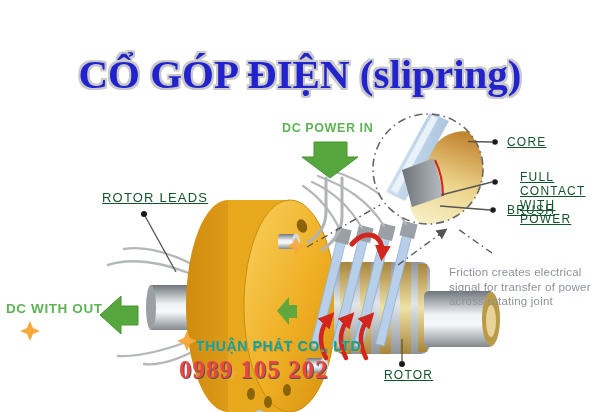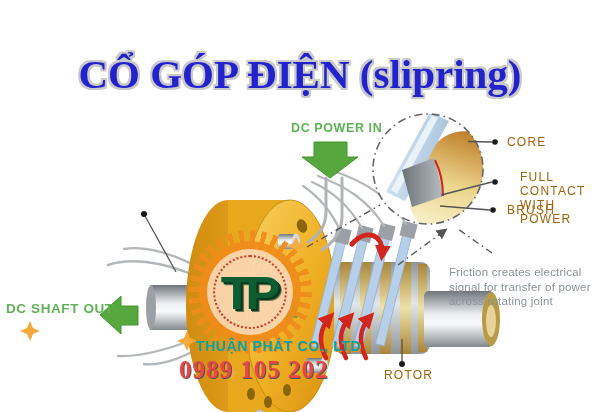--- a/index.html
+++ b/index.html
@@ -6,21 +6,21 @@
   #canvas{position:relative;width:592px;height:412px;background:#ffffff;overflow:hidden;
           font-family:"Liberation Sans",sans-serif;margin-top:44px;}
   .abs{position:absolute;}
   
   .title{top:6px;left:0;width:600px;text-align:center;
          font-family:"Liberation Serif",serif;font-weight:bold;font-size:41px;
          color:#2323cd;letter-spacing:0px;
          text-shadow:-2px -2px 0 #c9c9c9,2px -2px 0 #c9c9c9,-2px 2px 0 #c9c9c9,2px 2px 0 #c9c9c9,
                      0 2px 0 #c9c9c9,0 -2px 0 #c9c9c9,2px 0 0 #c9c9c9,-2px 0 0 #c9c9c9;}
   
-  .lbl{color:#a16207;font-size:12px;letter-spacing:1.2px;font-weight:500;}
+  .lbl{color:#14532d;font-size:12px;letter-spacing:1.2px;font-weight:500;text-decoration:underline;}
   .green-lbl{color:#5fb356;font-size:12.5px;letter-spacing:0.6px;font-weight:600;}
   .note{color:#8b9299;font-size:11.5px;line-height:14.5px;letter-spacing:0.2px;}
   
   .tp-logo{left:188px;top:186px;width:124px;height:124px;}
   .tp-spikes{position:absolute;inset:0;border-radius:50%;
      background:repeating-conic-gradient(#ef8c1a 0deg 5deg, rgba(239,140,26,0) 5deg 11.25deg);
      opacity:.95;}
   .tp-ring{position:absolute;inset:11px;border-radius:50%;background:rgba(239,140,26,0.92);}
   .tp-inner{position:absolute;inset:19px;border-radius:50%;background:rgba(255,255,255,0.62);}
   .tp-dotted{position:absolute;inset:25px;border-radius:50%;border:2px dotted #d03a2a;}
@@ -219,45 +219,39 @@
       <circle cx="144" cy="170" r="3"></circle>
       <circle cx="402" cy="320" r="3"></circle>
     </g>
 
     <polygon points="314,98 347,98 347,113 358,113 330,134 302,113 314,113" fill="#55a73e" stroke="#47942f" stroke-width="1"></polygon>
     <polygon points="100,271 121,252 121,262 138,262 138,281 121,281 121,290" fill="#55a73e" stroke="#47942f" stroke-width="1"></polygon>
   </svg>
 
   <div class="abs title">CỔ GÓP ĐIỆN (slipring)</div>
 
-  <div class="abs green-lbl" style="left:291px;top:77px">DC POWER IN</div>
-
-
-  <div class="abs green-lbl" style="left:6px;top:257px;font-size:13.5px">DC SHAFT OUT</div>
+  <div class="abs green-lbl" style="left:282px;top:77px">DC POWER IN</div>
+
+  <div class="abs lbl" style="left:102px;top:146px;font-size:13px">ROTOR LEADS</div>
+
+  <div class="abs green-lbl" style="left:6px;top:257px;font-size:13.5px">DC WITH OUT</div>
 
   <div class="abs lbl" style="left:507px;top:91px">CORE</div>
 
   <div class="abs" style="left:520px;top:126px">
     <div class="lbl">FULL CONTACT</div>
     <div class="lbl">WITH POWER</div>
   </div>
 
   <div class="abs lbl" style="left:507px;top:159px">BRUSH</div>
 
   <div class="abs lbl" style="left:384px;top:324px">ROTOR</div>
 
   <div class="abs note" style="left:449px;top:221px;width:160px">
     <div>Friction creates electrical</div>
     <div>signal for transfer of power</div>
     <div>across rotating joint</div>
   </div>
 
-  <div class="abs tp-logo">
-    <div class="tp-spikes"></div>
-    <div class="tp-ring"></div>
-    <div class="tp-inner"></div>
-    <div class="tp-dotted"></div>
-    <div class="tp-text">TP</div>
-  </div>
   <div class="abs company">THUẬN PHÁT CO., LTD</div>
   <div class="abs phone">0989 105 202</div>
 
 </div>
 
 </body></html>

